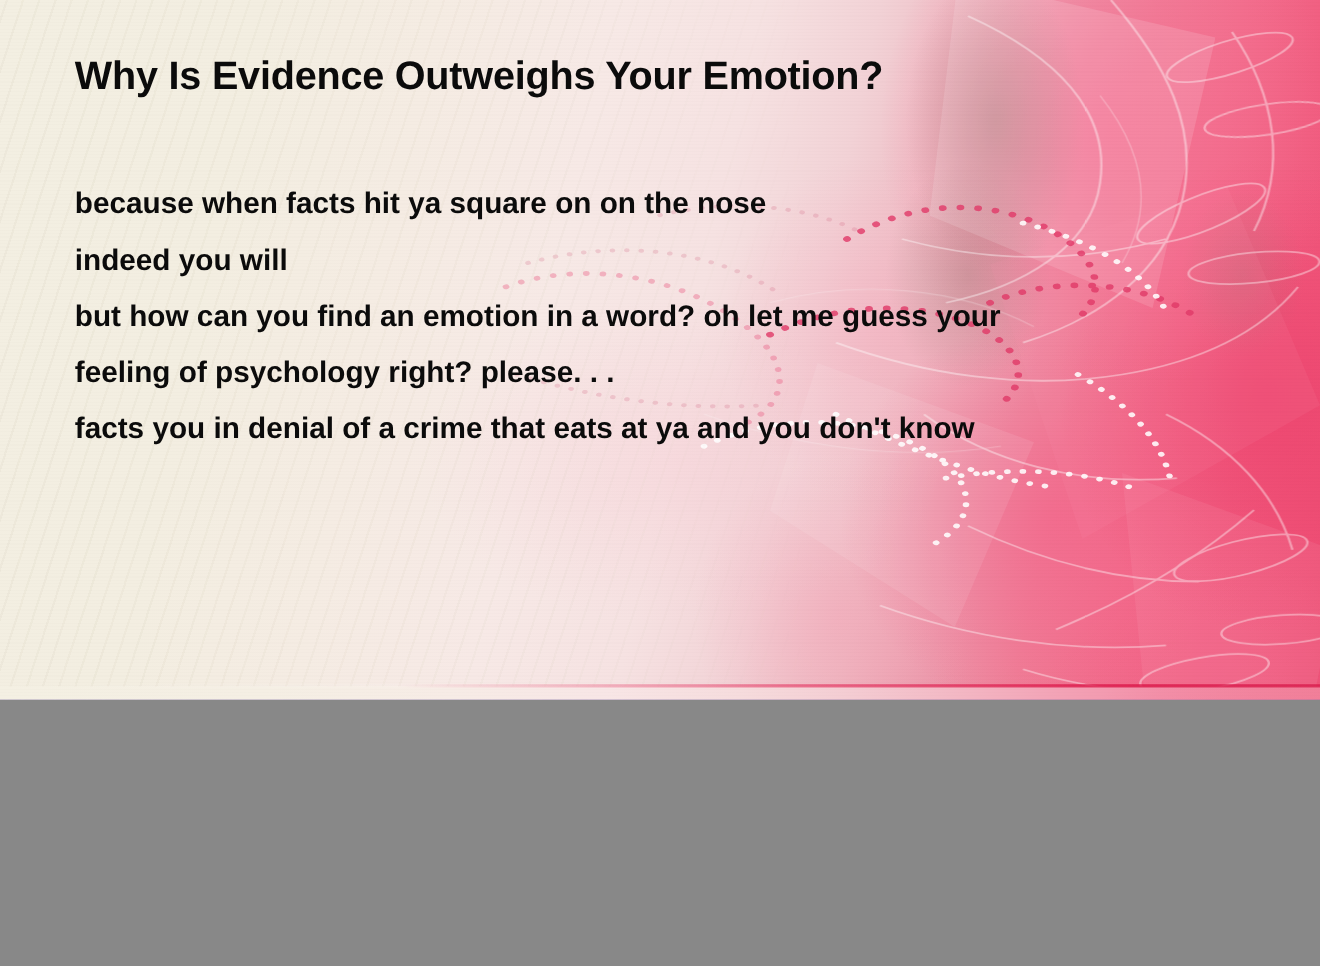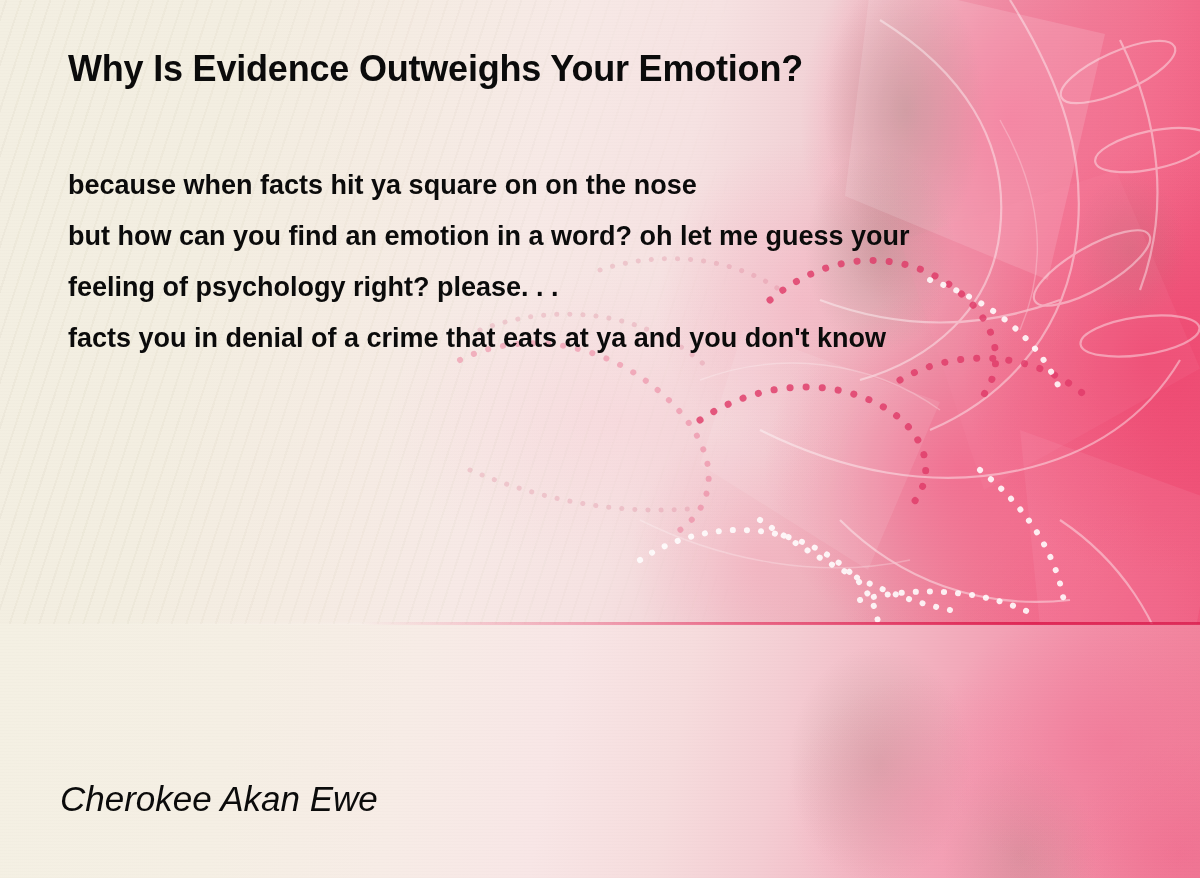--- a/index.html
+++ b/index.html
@@ -1,19 +1,19 @@
 <!DOCTYPE html>
 <html><head>
 <meta charset="utf-8">
 <style>
   * { margin:0; padding:0; box-sizing:border-box; }
   html,body { background:#888; }
   .canvas{
     position:relative;
-    width:1200px; height:878px;
+    width:1200px; height:636px;
     overflow:hidden;
     font-family:"Liberation Sans", sans-serif;
     background:#8b5cf6;
   }
 
   
   .bg{position:absolute;inset:0;}
 
   
   .bg-base{
@@ -218,20 +218,21 @@
   <div class="bg bg-lowerband-art"></div>
   <div class="bg seam"></div>
   <div class="bg bg-grain"></div>
 
   <div class="content">
 
     <div class="poem-title">Why Is Evidence Outweighs Your Emotion?</div>
 
     <div class="poem-body">
       <div class="poem-line">because when facts hit ya square on on the nose</div>
+      <div class="poem-line">indeed you will</div>
       <div class="poem-line">but how can you find an emotion in a word? oh let me guess your</div>
       <div class="poem-line">feeling of psychology right? please. . .</div>
       <div class="poem-line">facts you in denial of a crime that eats at ya and you don't know</div>
       <div class="poem-line blank"></div>
     </div>
 
     <div class="poem-author">Cherokee Akan Ewe</div>
   </div>
 
 </div>

